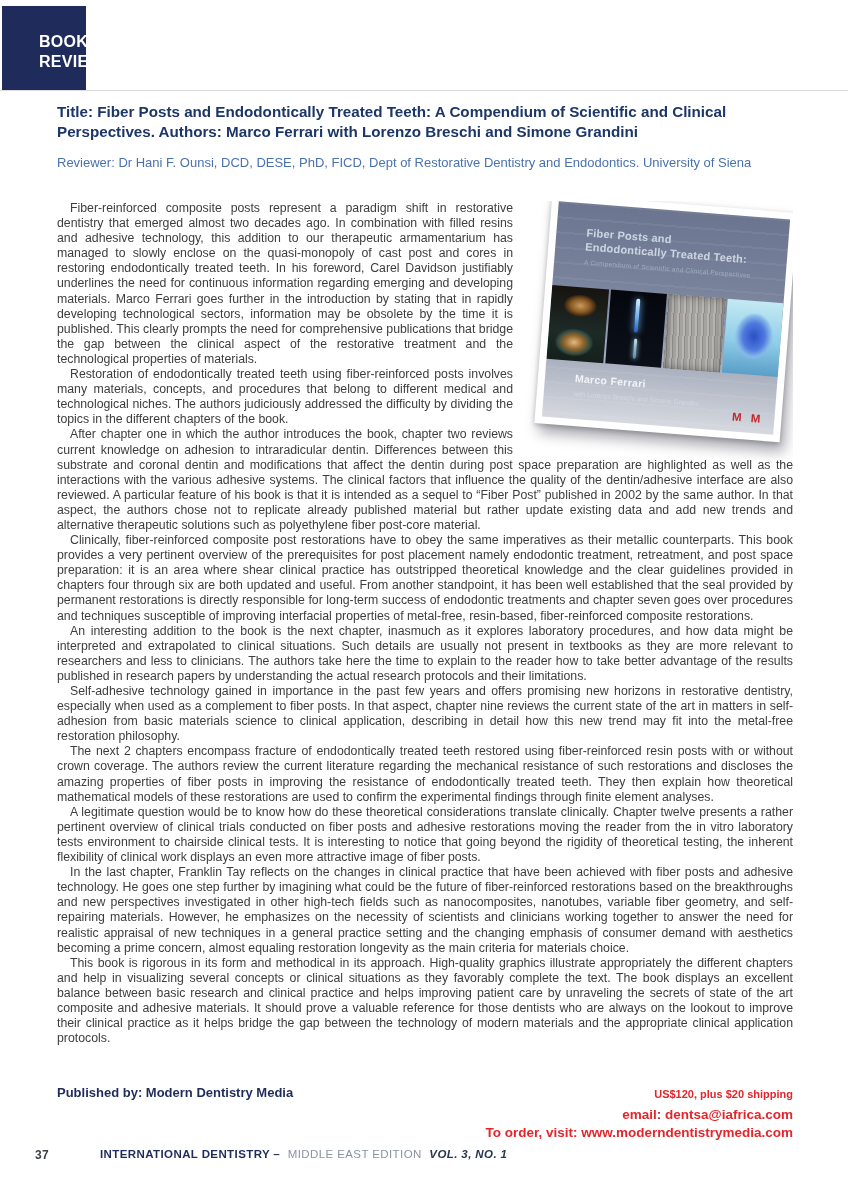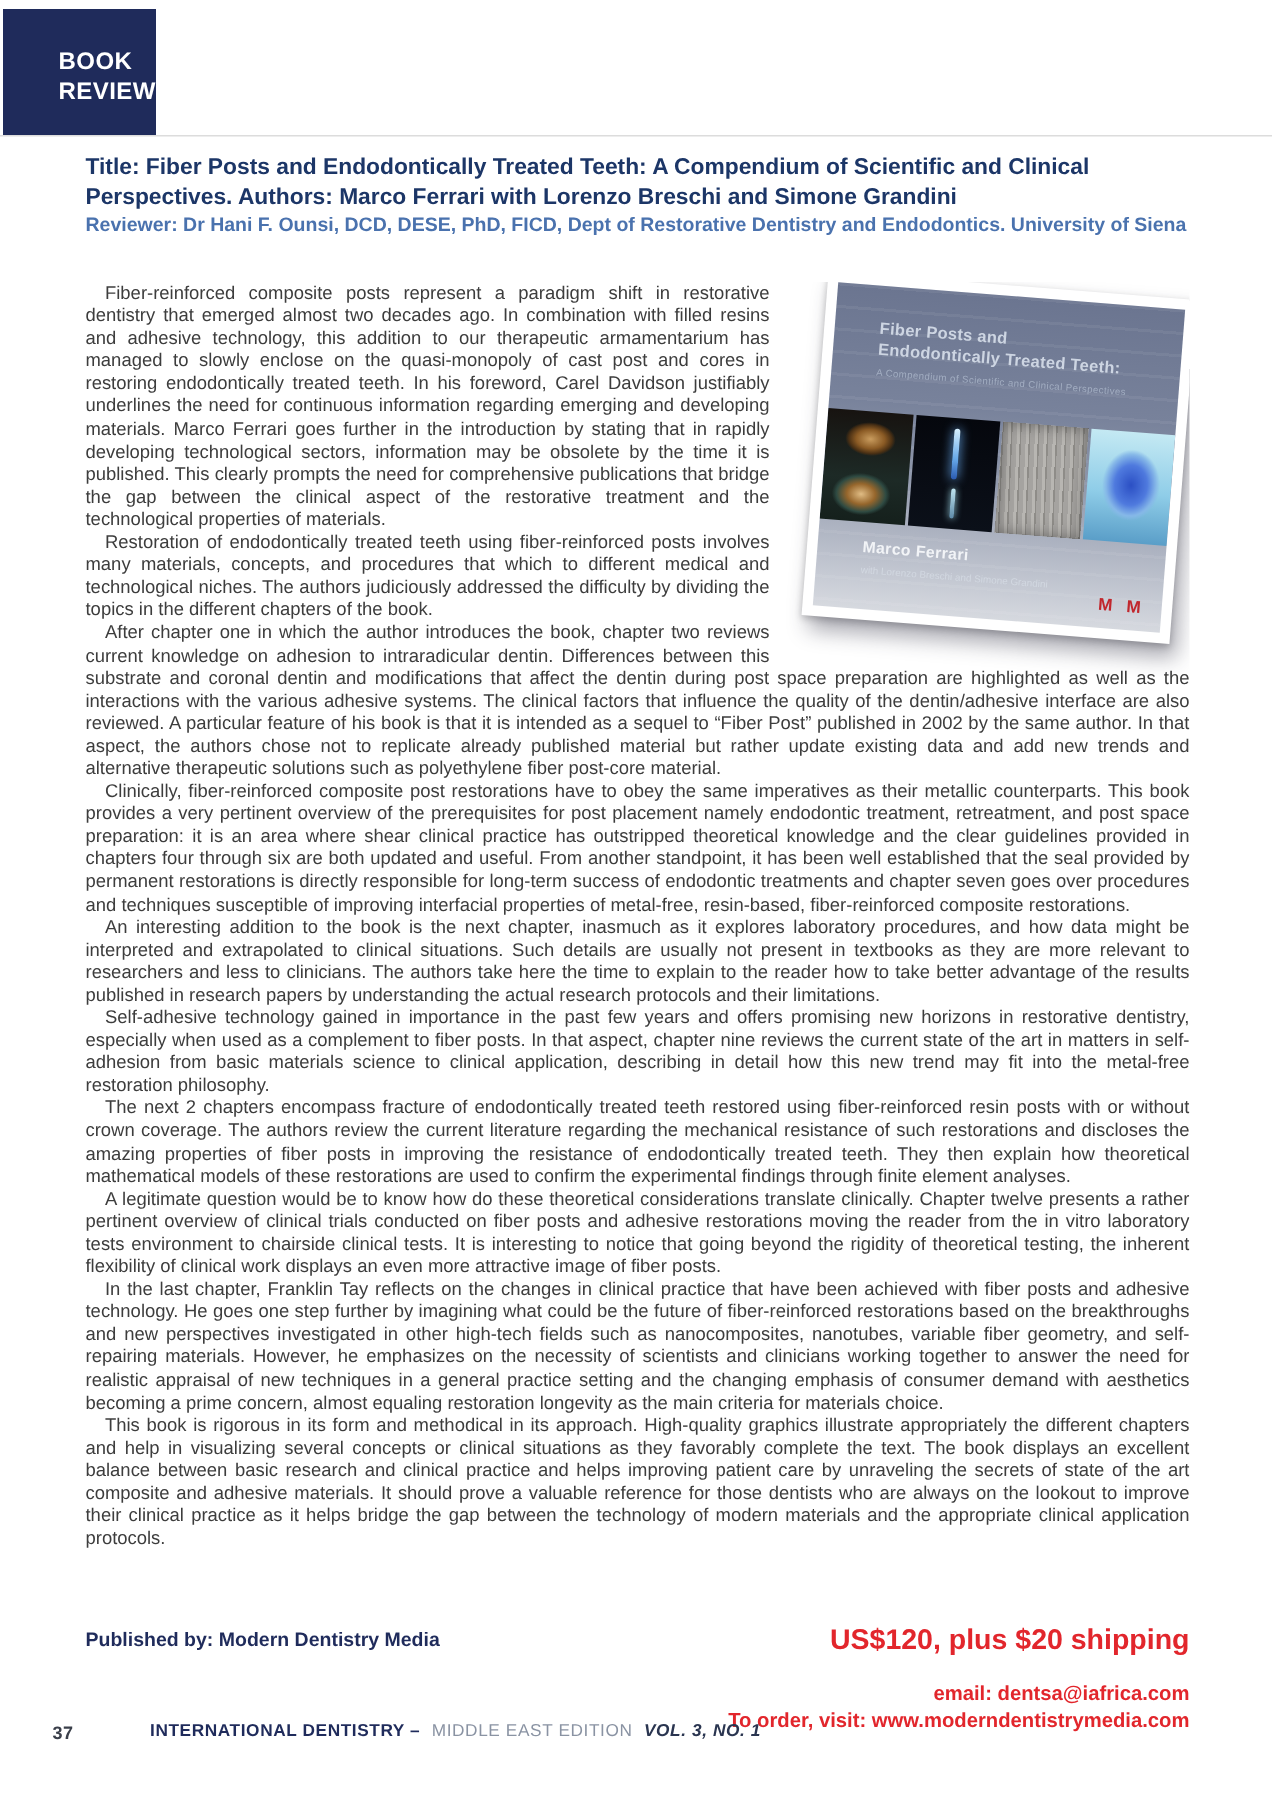--- a/index.html
+++ b/index.html
@@ -3,35 +3,35 @@
 <meta charset="utf-8">
 <style>
   html,body { margin:0; padding:0; background:#ffffff; }
   .page {
     position:relative; width:848px; height:1200px; background:#fff;
     font-family:"Liberation Sans", sans-serif; overflow:hidden;
     color:#3d3d3d;
   }
   
   .badge {
-    position:absolute; left:2px; top:6px; width:102px; height:84px;
+    position:absolute; left:2px; top:6px; width:84px; height:84px;
     background:var(--navy,#1f2b5b); color:#fff;
     padding:26px 0 0 37px; box-sizing:border-box;
     font-weight:bold; font-size:16px; line-height:20px; letter-spacing:0.3px;
   }
   .rule { position:absolute; left:0; top:90px; width:848px; height:1px; background:#dcdcdc; }
 
   
   .content { position:absolute; left:57px; top:102px; width:736px; }
   .title {
     margin:0; max-width:706px;
     font-size:15.2px; line-height:20px; font-weight:bold;
     color:var(--titleblue,#1c3667);
   }
-  .reviewer { font-size:13px; color:var(--revblue,#4a72ae);font-weight:bold; }
+  .reviewer { margin-top:13px; font-size:13px; color:var(--revblue,#4a72ae); }
 
   
   .article {
     margin-top:31px; text-align:justify;
     font-size:12.3px; line-height:15.1px; color:#3d3d3d;
     max-height:886px; overflow:hidden;
   }
   .article p { margin:0; text-indent:13px; }
 
   
@@ -69,21 +69,21 @@
       radial-gradient(ellipse 26px 32px at 52% 48%, #2b4fc4 0%, #4f7ade 42%, #86b8e8 64%, rgba(160,220,240,0) 74%),
       linear-gradient(180deg,#c4e9f3 0%,#8fcde8 55%,#5a9ec8 100%); }
   .c-author { position:absolute; top:168px; left:30px; color:#f2f4f7; font-size:10.5px; font-weight:bold; letter-spacing:0.3px; }
   .c-coauth { position:absolute; top:183px; left:30px; color:#d2d8e1; font-size:6.6px; }
   .c-logo { position:absolute; bottom:7px; right:11px; color:#c1272d; font-weight:800; font-size:11.5px; letter-spacing:3px; }
 
   
   .bottom-row { position:absolute; left:57px; top:1084px; width:736px; display:flex; justify-content:space-between; align-items:flex-start;gap:34px; }
   .publisher { font-size:13px; line-height:17.5px; font-weight:bold; color:var(--navy,#1f2b5b); }
   .order { text-align:right; color:var(--red,#e2262c); font-weight:bold; font-size:13.5px; line-height:18px; }
-  .order .price { font-size:19px; line-height:20px; margin-bottom:16px; }
+  .order .price { font-size:11px; line-height:20px; margin-bottom:2px; }
 
   
   .footer { position:absolute; left:0; top:1148px; width:848px; font-size:11.5px; letter-spacing:0.4px; }
   .footer .pnum { position:absolute; left:35px; top:0; font-weight:bold; color:#3a3f4a; font-size:12px; }
   .footer .journal { position:absolute; left:100px; top:0; white-space:nowrap; }
   .footer .jb { font-weight:bold; color:var(--navy,#1f2b5b); }
   .footer .jr { color:#8a93a3; }
   .footer .ji { font-weight:bold; font-style:italic; color:#2a3550; }
   .footer .journal span { margin-right:4px;margin-top:28px; }
 </style>
@@ -117,21 +117,21 @@
               <div class="ph p3"></div>
               <div class="ph p4"></div>
             </div>
             <div class="c-author">Marco Ferrari</div>
             <div class="c-coauth">with Lorenzo Breschi and Simone Grandini</div>
             <div class="c-logo">M M</div>
           </div>
         </div>
       </div>
       <p>Fiber-reinforced composite posts represent a paradigm shift in restorative dentistry that emerged almost two decades ago. In combination with filled resins and adhesive technology, this addition to our therapeutic armamentarium has managed to slowly enclose on the quasi-monopoly of cast post and cores in restoring endodontically treated teeth. In his foreword, Carel Davidson justifiably underlines the need for continuous information regarding emerging and developing materials. Marco Ferrari goes further in the introduction by stating that in rapidly developing technological sectors, information may be obsolete by the time it is published. This clearly prompts the need for comprehensive publications that bridge the gap between the clinical aspect of the restorative treatment and the technological properties of materials.</p>
-      <p>Restoration of endodontically treated teeth using fiber-reinforced posts involves many materials, concepts, and procedures that which to different medical and technological niches. The authors judiciously addressed the difficulty by dividing the topics in the different chapters of the book.</p>
+      <p>Restoration of endodontically treated teeth using fiber-reinforced posts involves many materials, concepts, and procedures that belong to different medical and technological niches. The authors judiciously addressed the difficulty by dividing the topics in the different chapters of the book.</p>
       <p>After chapter one in which the author introduces the book, chapter two reviews current knowledge on adhesion to intraradicular dentin. Differences between this substrate and coronal dentin and modifications that affect the dentin during post space preparation are highlighted as well as the interactions with the various adhesive systems. The clinical factors that influence the quality of the dentin/adhesive interface are also reviewed. A particular feature of his book is that it is intended as a sequel to “Fiber Post” published in 2002 by the same author. In that aspect, the authors chose not to replicate already published material but rather update existing data and add new trends and alternative therapeutic solutions such as polyethylene fiber post-core material.</p>
       <p>Clinically, fiber-reinforced composite post restorations have to obey the same imperatives as their metallic counterparts. This book provides a very pertinent overview of the prerequisites for post placement namely endodontic treatment, retreatment, and post space preparation: it is an area where shear clinical practice has outstripped theoretical knowledge and the clear guidelines provided in chapters four through six are both updated and useful. From another standpoint, it has been well established that the seal provided by permanent restorations is directly responsible for long-term success of endodontic treatments and chapter seven goes over procedures and techniques susceptible of improving interfacial properties of metal-free, resin-based, fiber-reinforced composite restorations.</p>
       <p>An interesting addition to the book is the next chapter, inasmuch as it explores laboratory procedures, and how data might be interpreted and extrapolated to clinical situations. Such details are usually not present in textbooks as they are more relevant to researchers and less to clinicians. The authors take here the time to explain to the reader how to take better advantage of the results published in research papers by understanding the actual research protocols and their limitations.</p>
       <p>Self-adhesive technology gained in importance in the past few years and offers promising new horizons in restorative dentistry, especially when used as a complement to fiber posts. In that aspect, chapter nine reviews the current state of the art in matters in self-adhesion from basic materials science to clinical application, describing in detail how this new trend may fit into the metal-free restoration philosophy.</p>
       <p>The next 2 chapters encompass fracture of endodontically treated teeth restored using fiber-reinforced resin posts with or without crown coverage. The authors review the current literature regarding the mechanical resistance of such restorations and discloses the amazing properties of fiber posts in improving the resistance of endodontically treated teeth. They then explain how theoretical mathematical models of these restorations are used to confirm the experimental findings through finite element analyses.</p>
       <p>A legitimate question would be to know how do these theoretical considerations translate clinically. Chapter twelve presents a rather pertinent overview of clinical trials conducted on fiber posts and adhesive restorations moving the reader from the in vitro laboratory tests environment to chairside clinical tests. It is interesting to notice that going beyond the rigidity of theoretical testing, the inherent flexibility of clinical work displays an even more attractive image of fiber posts.</p>
       <p>In the last chapter, Franklin Tay reflects on the changes in clinical practice that have been achieved with fiber posts and adhesive technology. He goes one step further by imagining what could be the future of fiber-reinforced restorations based on the breakthroughs and new perspectives investigated in other high-tech fields such as nanocomposites, nanotubes, variable fiber geometry, and self-repairing materials. However, he emphasizes on the necessity of scientists and clinicians working together to answer the need for realistic appraisal of new techniques in a general practice setting and the changing emphasis of consumer demand with aesthetics becoming a prime concern, almost equaling restoration longevity as the main criteria for materials choice.</p>
       <p>This book is rigorous in its form and methodical in its approach. High-quality graphics illustrate appropriately the different chapters and help in visualizing several concepts or clinical situations as they favorably complete the text. The book displays an excellent balance between basic research and clinical practice and helps improving patient care by unraveling the secrets of state of the art composite and adhesive materials. It should prove a valuable reference for those dentists who are always on the lookout to improve their clinical practice as it helps bridge the gap between the technology of modern materials and the appropriate clinical application protocols.</p>
     </div>
   </div>

